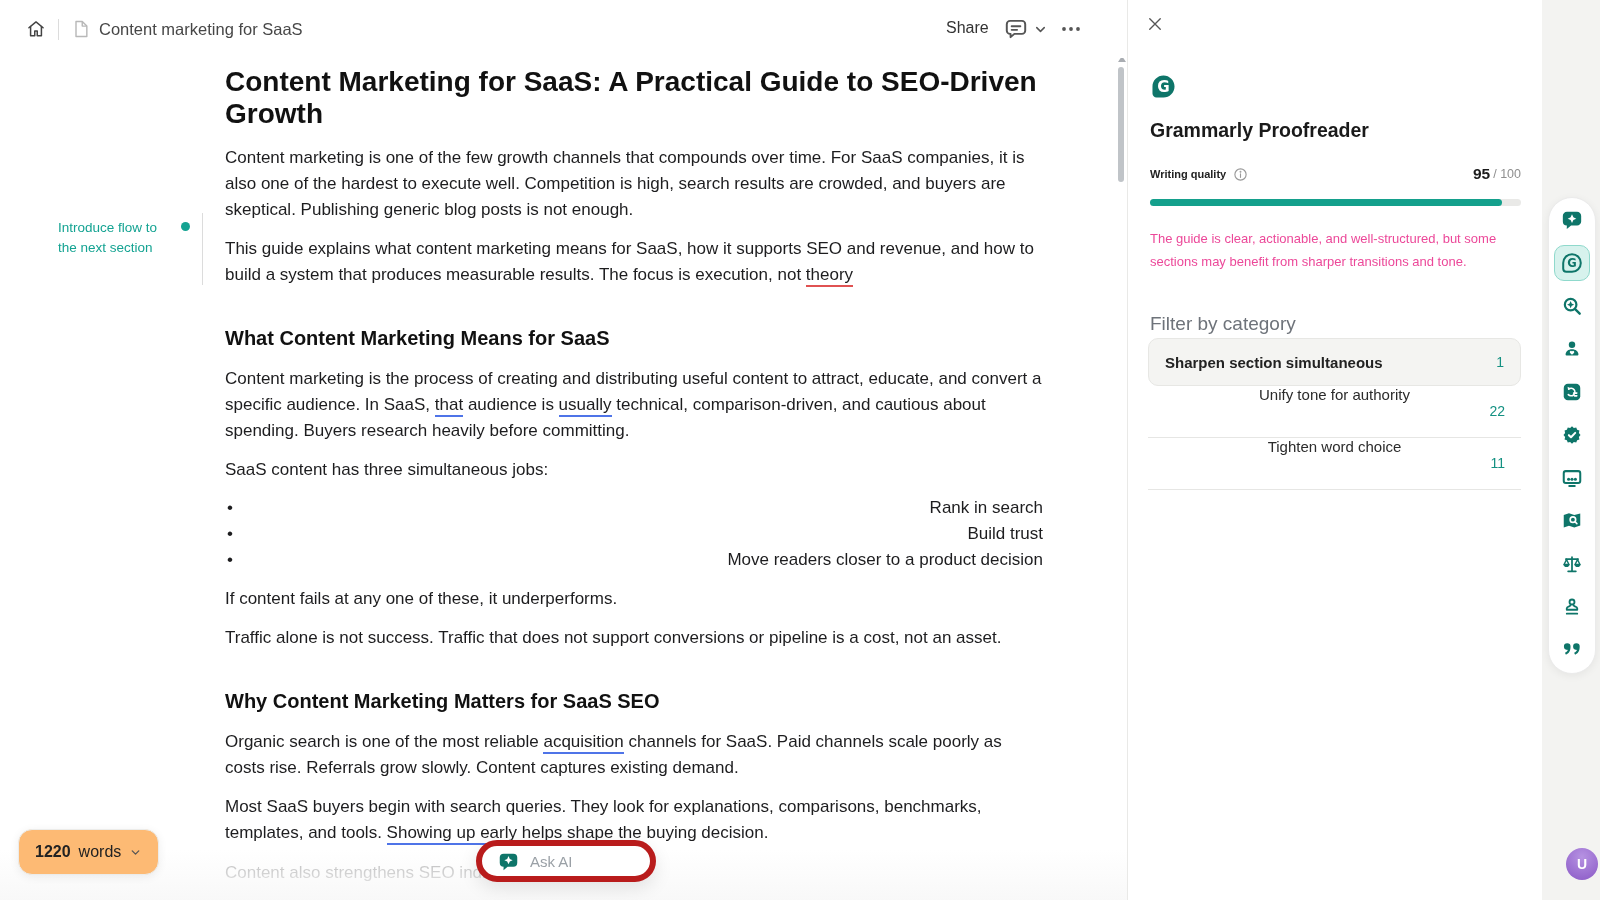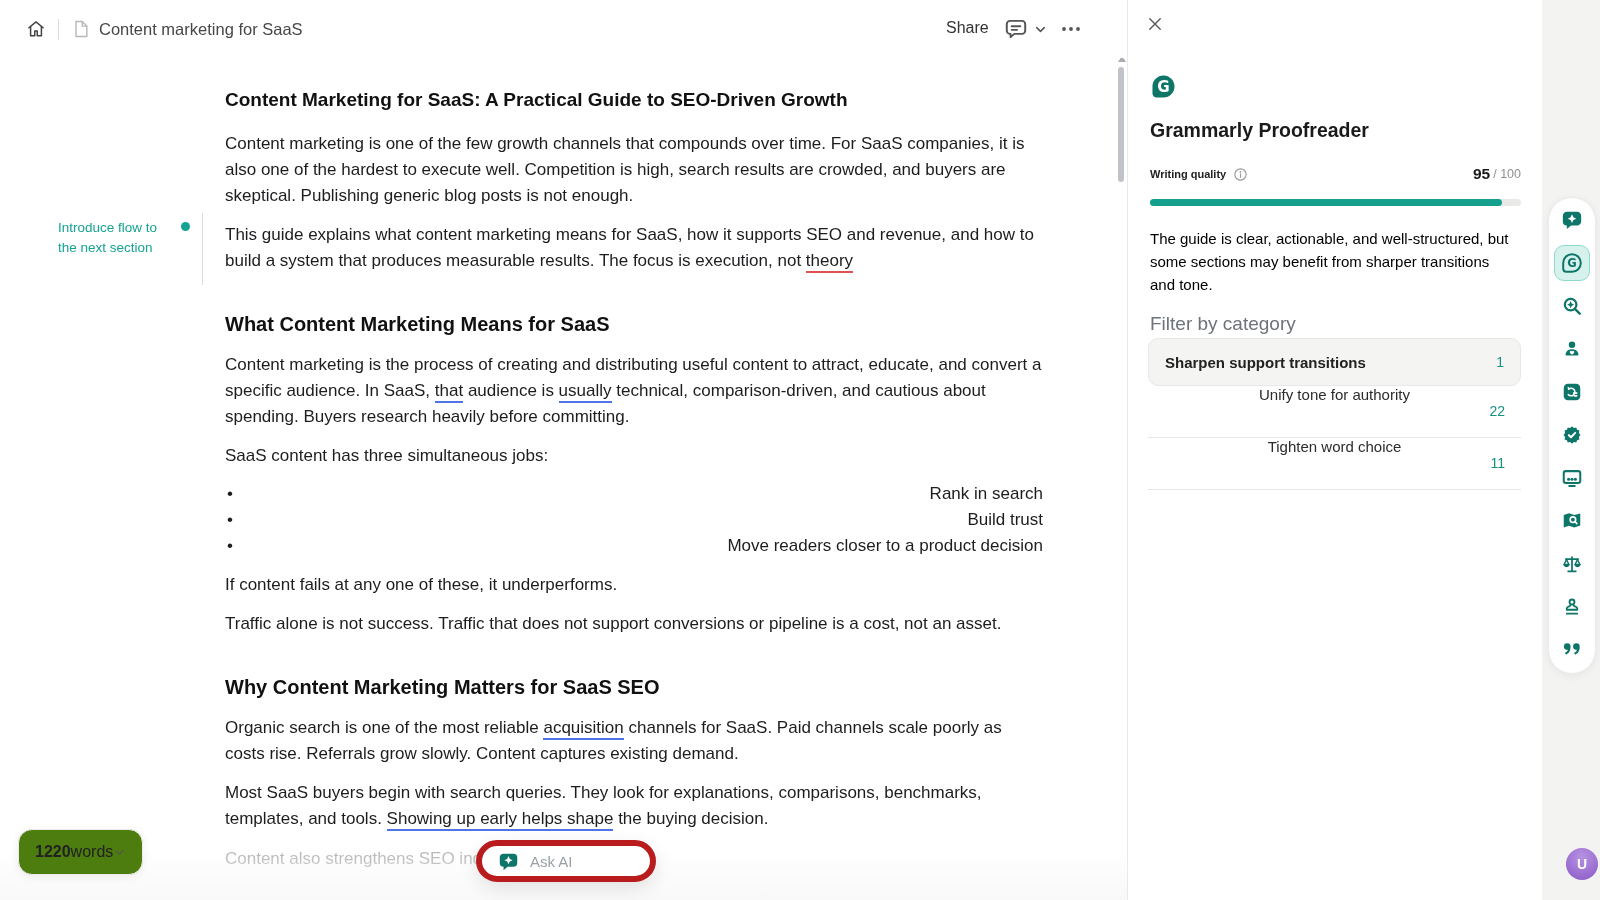--- a/index.html
+++ b/index.html
@@ -13,21 +13,21 @@
   .tb-sep { position:absolute; left:58px; top:19px; width:1px; height:21px; background:#dcdcdc; }
   .tb-docicon { position:absolute; left:71px; top:19px; width:20px; height:20px; }
   .tb-title { position:absolute; left:99px; top:20px; font-size:16.5px; color:#474747; }
   .tb-share { position:absolute; left:946px; top:19px; font-size:16px; color:#333; cursor:pointer; }
   .tb-comments { position:absolute; left:1003px; top:16px; width:26px; height:26px; cursor:pointer; }
   .tb-chevron { position:absolute; left:1033px; top:22px; width:15px; height:15px; cursor:pointer; }
   .tb-more { position:absolute; left:1058px; top:17px; width:26px; height:24px; cursor:pointer; }
 
   
   .doc-col { position:absolute; left:225px; top:58px; width:818px; z-index:1; }
-  .doc-col h1 { margin-top:26px; font-size:19px; line-height:32px; font-weight:700; color:#111; }
+  .doc-col h1 { margin-top:8px; font-size:28px; line-height:32px; font-weight:700; color:#111; }
   .doc-col h2 { margin-top:36px; font-size:20px; line-height:28px; font-weight:700; color:#111; }
   .doc-col p  { margin-top:13px; font-size:17px; line-height:26px; color:#1d1d1f; }
   .doc-col p.mt14 { margin-top:14px; }
   .doc-col p.mt15 { margin-top:15px; }
   .doc-col ul { margin-top:12px; list-style:none;text-align:right; }
   .doc-col li { position:relative; padding-left:17px; font-size:17px; line-height:26px; }
   .doc-col li::before { content:"\2022"; position:absolute; left:2px; top:0; }
   .mark-blue { border-bottom:2px solid #4F74E8; padding-bottom:1px; cursor:pointer; }
   .mark-red  { border-bottom:2px solid #E05252; padding-bottom:1px; cursor:pointer; }
   .p-faded { opacity:.33; }
@@ -38,22 +38,22 @@
   .comment-dot { position:absolute; left:181px; top:222px; width:9px; height:9px; border-radius:50%;
                  background:#14A392; cursor:pointer; z-index:2; }
   .comment-line { position:absolute; left:202px; top:213px; width:1px; height:72px; background:#dcdcdc; z-index:2; }
 
   
   .doc-fade { position:absolute; left:0; top:850px; width:1127px; height:50px; z-index:3;
               background:linear-gradient(to bottom, rgba(255,255,255,0), rgba(248,248,248,.95)); pointer-events:none; }
 
   
   .word-pill { position:absolute; left:18px; top:829px; height:46px; padding:0 16px; z-index:5;
-               background:#4d7c0f; border:1px solid #ececea; border-radius:14px;
-               box-shadow:0 2px 10px rgba(0,0,0,.07); display:flex; align-items:center; cursor:pointer; }
+               background:#fdba74; border:1px solid #ececea; border-radius:14px;
+               box-shadow:0 2px 10px rgba(0,0,0,.07); display:flex; align-items:center; gap:8px; cursor:pointer; }
   .word-pill .wc { font-size:16px; font-weight:700; color:#222; }
   .word-pill .wu { font-size:16px; color:#222; }
 
   
   .ask-pill { position:absolute; left:476px; top:840px; width:180px; height:42px; z-index:5;
               background:#fff; border:6px solid #b91c1c; border-radius:21px;
               box-shadow:0 6px 18px rgba(0,0,0,.10); display:flex; align-items:center;
               padding-left:16px; gap:11px; cursor:pointer; }
   .ask-pill .ask-label { font-size:15px; color:#9aa0a6; }
 
@@ -70,21 +70,21 @@
   .panel-close { position:absolute; left:18px; top:15px; width:18px; height:18px; cursor:pointer; }
   .panel-logo { position:absolute; left:22px; top:73px; width:27px; height:27px; }
   .panel-title { position:absolute; left:22px; top:119px; font-size:19.5px; font-weight:700; color:#1a1a1a; }
   .quality-row { position:absolute; left:22px; right:21px; top:165px; display:flex; align-items:center; }
   .quality-label { font-size:11px; font-weight:600; color:#222; }
   .info-ico { width:15px; height:15px; margin-left:7px; }
   .quality-score { margin-left:auto; font-size:15.5px; font-weight:700; color:#1b1b1b; }
   .quality-max { font-size:12.5px; font-weight:400; color:#8f8f8f; margin-left:3px; }
   .progress { position:absolute; left:22px; right:21px; top:199px; height:7px; border-radius:4px; background:#e9e9e7; }
   .progress-fill { height:100%; border-radius:4px; background:#14A08C; }
-  .panel-summary { position:absolute; left:22px; right:25px; top:227px; font-size:15px; line-height:23px; color:#000000; }
+  .panel-summary { position:absolute; left:22px; right:25px; top:227px; font-size:13px; line-height:23px; color:#ec4899; }
   .filter-label { position:absolute; left:22px; top:313px; font-size:19px; color:#6e737a; }
   .cat-list { position:absolute; left:20px; right:21px; top:338px; }
   .cat-selected { height:48px; background:#f4f4f2; border:1px solid #e7e7e4; border-radius:10px;
                   display:flex; align-items:center; padding:0 16px; cursor:pointer; }
   .cat-selected .cat-label { font-size:15px; font-weight:600; color:#222; }
   .cat-row { height:52px; display:flex; align-items:center; padding:0 16px;
              border-bottom:1px solid #e6e6e4; cursor:pointer;flex-direction:column; }
   .cat-row .cat-label { font-size:15px; color:#2b2b2b; }
   .cat-count { margin-left:auto; font-size:14px; color:#149182; }
 
@@ -214,21 +214,21 @@
   </div>
   <div class="progress">
     <div class="progress-fill" style="width: 95%;"></div>
   </div>
 
   <div class="panel-summary">The guide is clear, actionable, and well-structured, but some sections may benefit from sharper transitions and tone.</div>
   <div class="filter-label">Filter by category</div>
 
   <div class="cat-list">
     <div class="cat-selected">
-      <span class="cat-label">Sharpen support transitions</span>
+      <span class="cat-label">Sharpen section simultaneous</span>
       <span class="cat-count">1</span>
     </div>
     <div class="cat-row">
       <span class="cat-label">Unify tone for authority</span>
       <span class="cat-count">22</span>
     </div>
     <div class="cat-row">
       <span class="cat-label">Tighten word choice</span>
       <span class="cat-count">11</span>
     </div>

